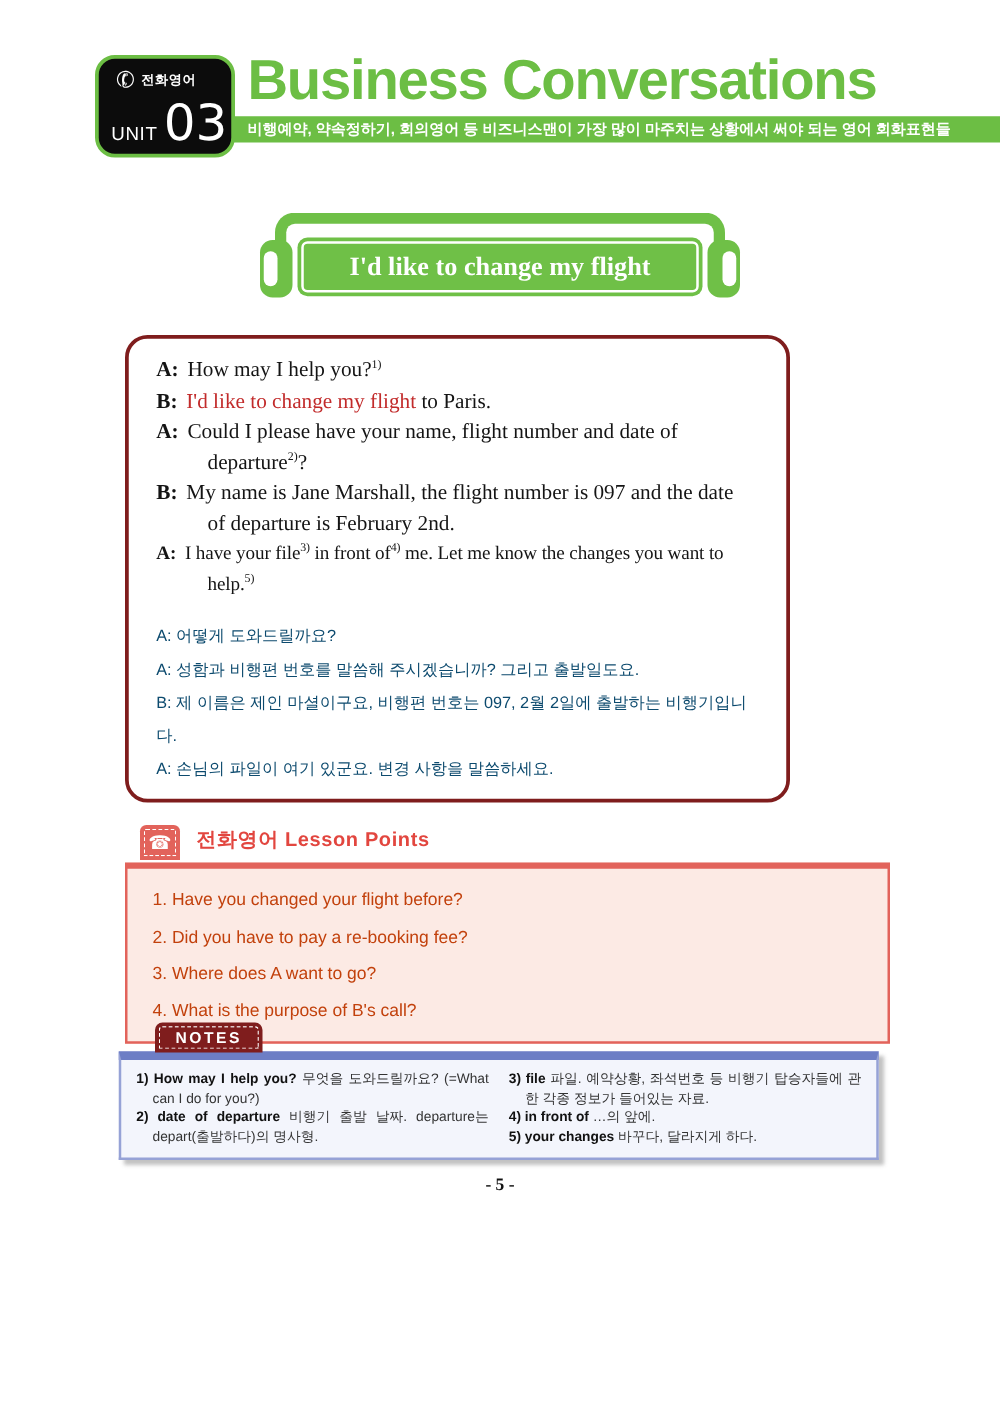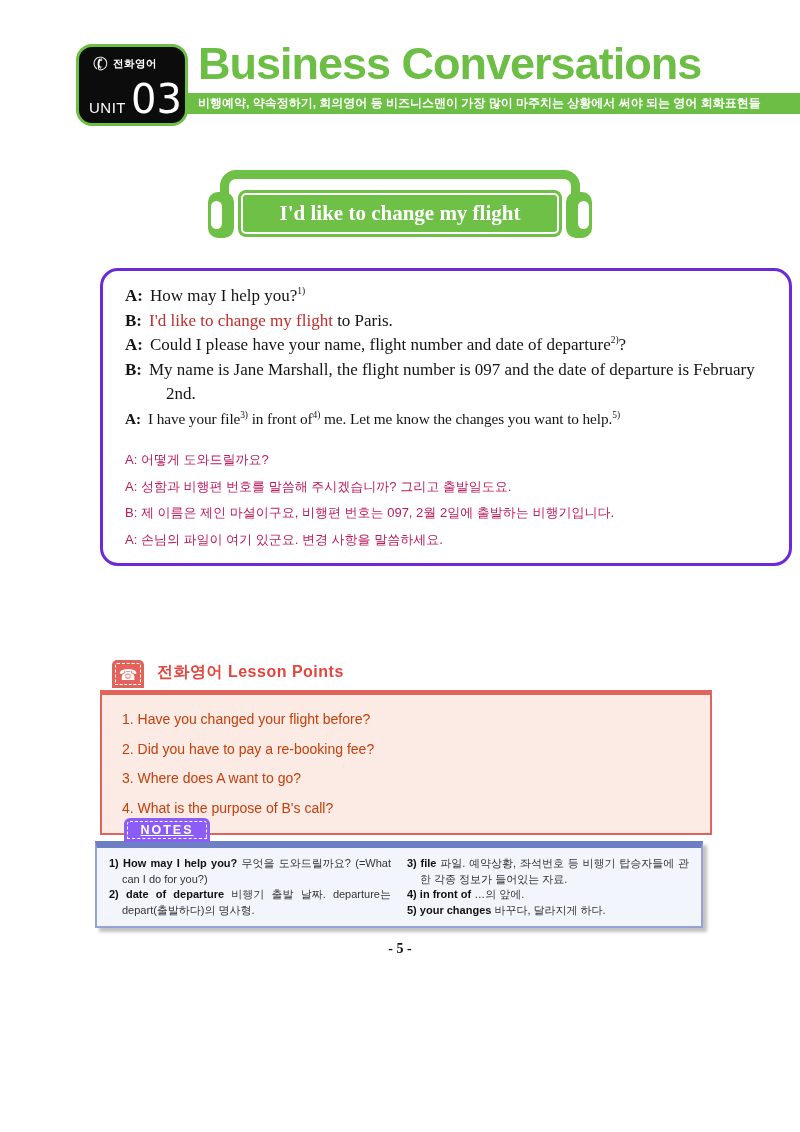--- a/index.html
+++ b/index.html
@@ -30,47 +30,47 @@
   .hp-cup.left { left:0; } .hp-cup.right { right:0; }
   .hp-cup i { position:absolute; top:9px; width:11px; height:28px; background:#fff; border-radius:8px; }
   .hp-cup.left i { left:3px; } .hp-cup.right i { right:3px; }
   .banner-rect { position:absolute; left:30px; top:22px; right:30px; bottom:3px;
                  background:#6fc047; border-radius:8px; padding:3px; }
   .banner-inner { border:2px solid #fff; border-radius:5px; height:100%; display:flex; align-items:center;
                   justify-content:center; color:#fff; font-family:"Liberation Serif", serif;
                   font-weight:bold; font-size:21px; }
 
   
-  .dialog-box { position:absolute; left:100px; top:268px; width:692px;
-                border:3px solid #6d28d9; border-radius:18px; padding:13px 24px 10px 22px; }
+  .dialog-box { position:absolute; left:100px; top:268px; width:532px;
+                border:3px solid #7f1d1d; border-radius:18px; padding:13px 24px 10px 22px; }
   .eng p { margin:0; font-family:"Liberation Serif", serif; font-size:17px; line-height:24.5px;
            color:#141414; padding-left:41px; text-indent:-41px; }
   .eng .spk { margin-right:7px; }
   .eng sup { font-size:9.5px; vertical-align:super; line-height:0; }
   .eng .red { color:#c22b2b; }
   .eng p:last-child { font-size:15.3px; letter-spacing:-0.1px; }
   .kor { margin-top:16px; }
-  .kor p { margin:0; font-size:13px; line-height:26.5px; color:#be185d; }
+  .kor p { margin:0; font-size:13px; line-height:26.5px; color:#0c4a6e; }
 
   
   .lp-header { position:absolute; left:112px; top:660px; display:flex; align-items:flex-end; gap:13px; z-index:2; }
   .lp-icon { width:32px; height:28px; background:#e2635b; color:#fff; font-size:15px; line-height:1;
              display:flex; align-items:center; justify-content:center; border-radius:5px 5px 0 0;
              outline:1px dashed #fff; outline-offset:-4px; }
   .lp-title { color:#e2463f; font-weight:bold; font-size:16px; letter-spacing:0.5px; padding-bottom:5px;
               white-space:nowrap; }
   .lp-box { position:absolute; left:100px; top:690px; width:612px; background:#fceae4;
             border:2px solid #e2635b; border-top:5px solid #e2635b; padding:8px 16px; }
   .lp-box p { margin:4px; font-size:14px; line-height:25.5px; color:#c2410c; }
 
   
-  .notes-tab { position:absolute; left:124px; top:818px; width:86px; height:24px; background:#8b5cf6;
+  .notes-tab { position:absolute; left:124px; top:818px; width:86px; height:24px; background:#7f1d1d;
                color:#fff; border-radius:6px 6px 0 0; display:flex; align-items:center; justify-content:center;
                font-weight:bold; font-size:12.5px; letter-spacing:2px; outline:1px dashed #fff;
-               outline-offset:-4px; z-index:2;text-decoration:underline; }
+               outline-offset:-4px; z-index:2; }
   .notes-box { position:absolute; left:95px; top:841px; width:608px; background:#f3f5fc;
                border:2px solid #96a2d6; border-top:7px solid #6d7ec5; padding:8px 12px;
                display:flex; gap:16px; box-shadow:4px 4px 3px rgba(120,120,120,0.45); }
   .notes-col.left { width:282px; } .notes-col.right { flex:1; }
   .note { margin:0; font-size:11px; line-height:15.5px; color:#333; text-align:justify;
           padding-left:13px; text-indent:-13px; }
   .note b { color:#111; }
 
   
   .page-num { position:absolute; top:941px; left:0; width:100%; text-align:center;

